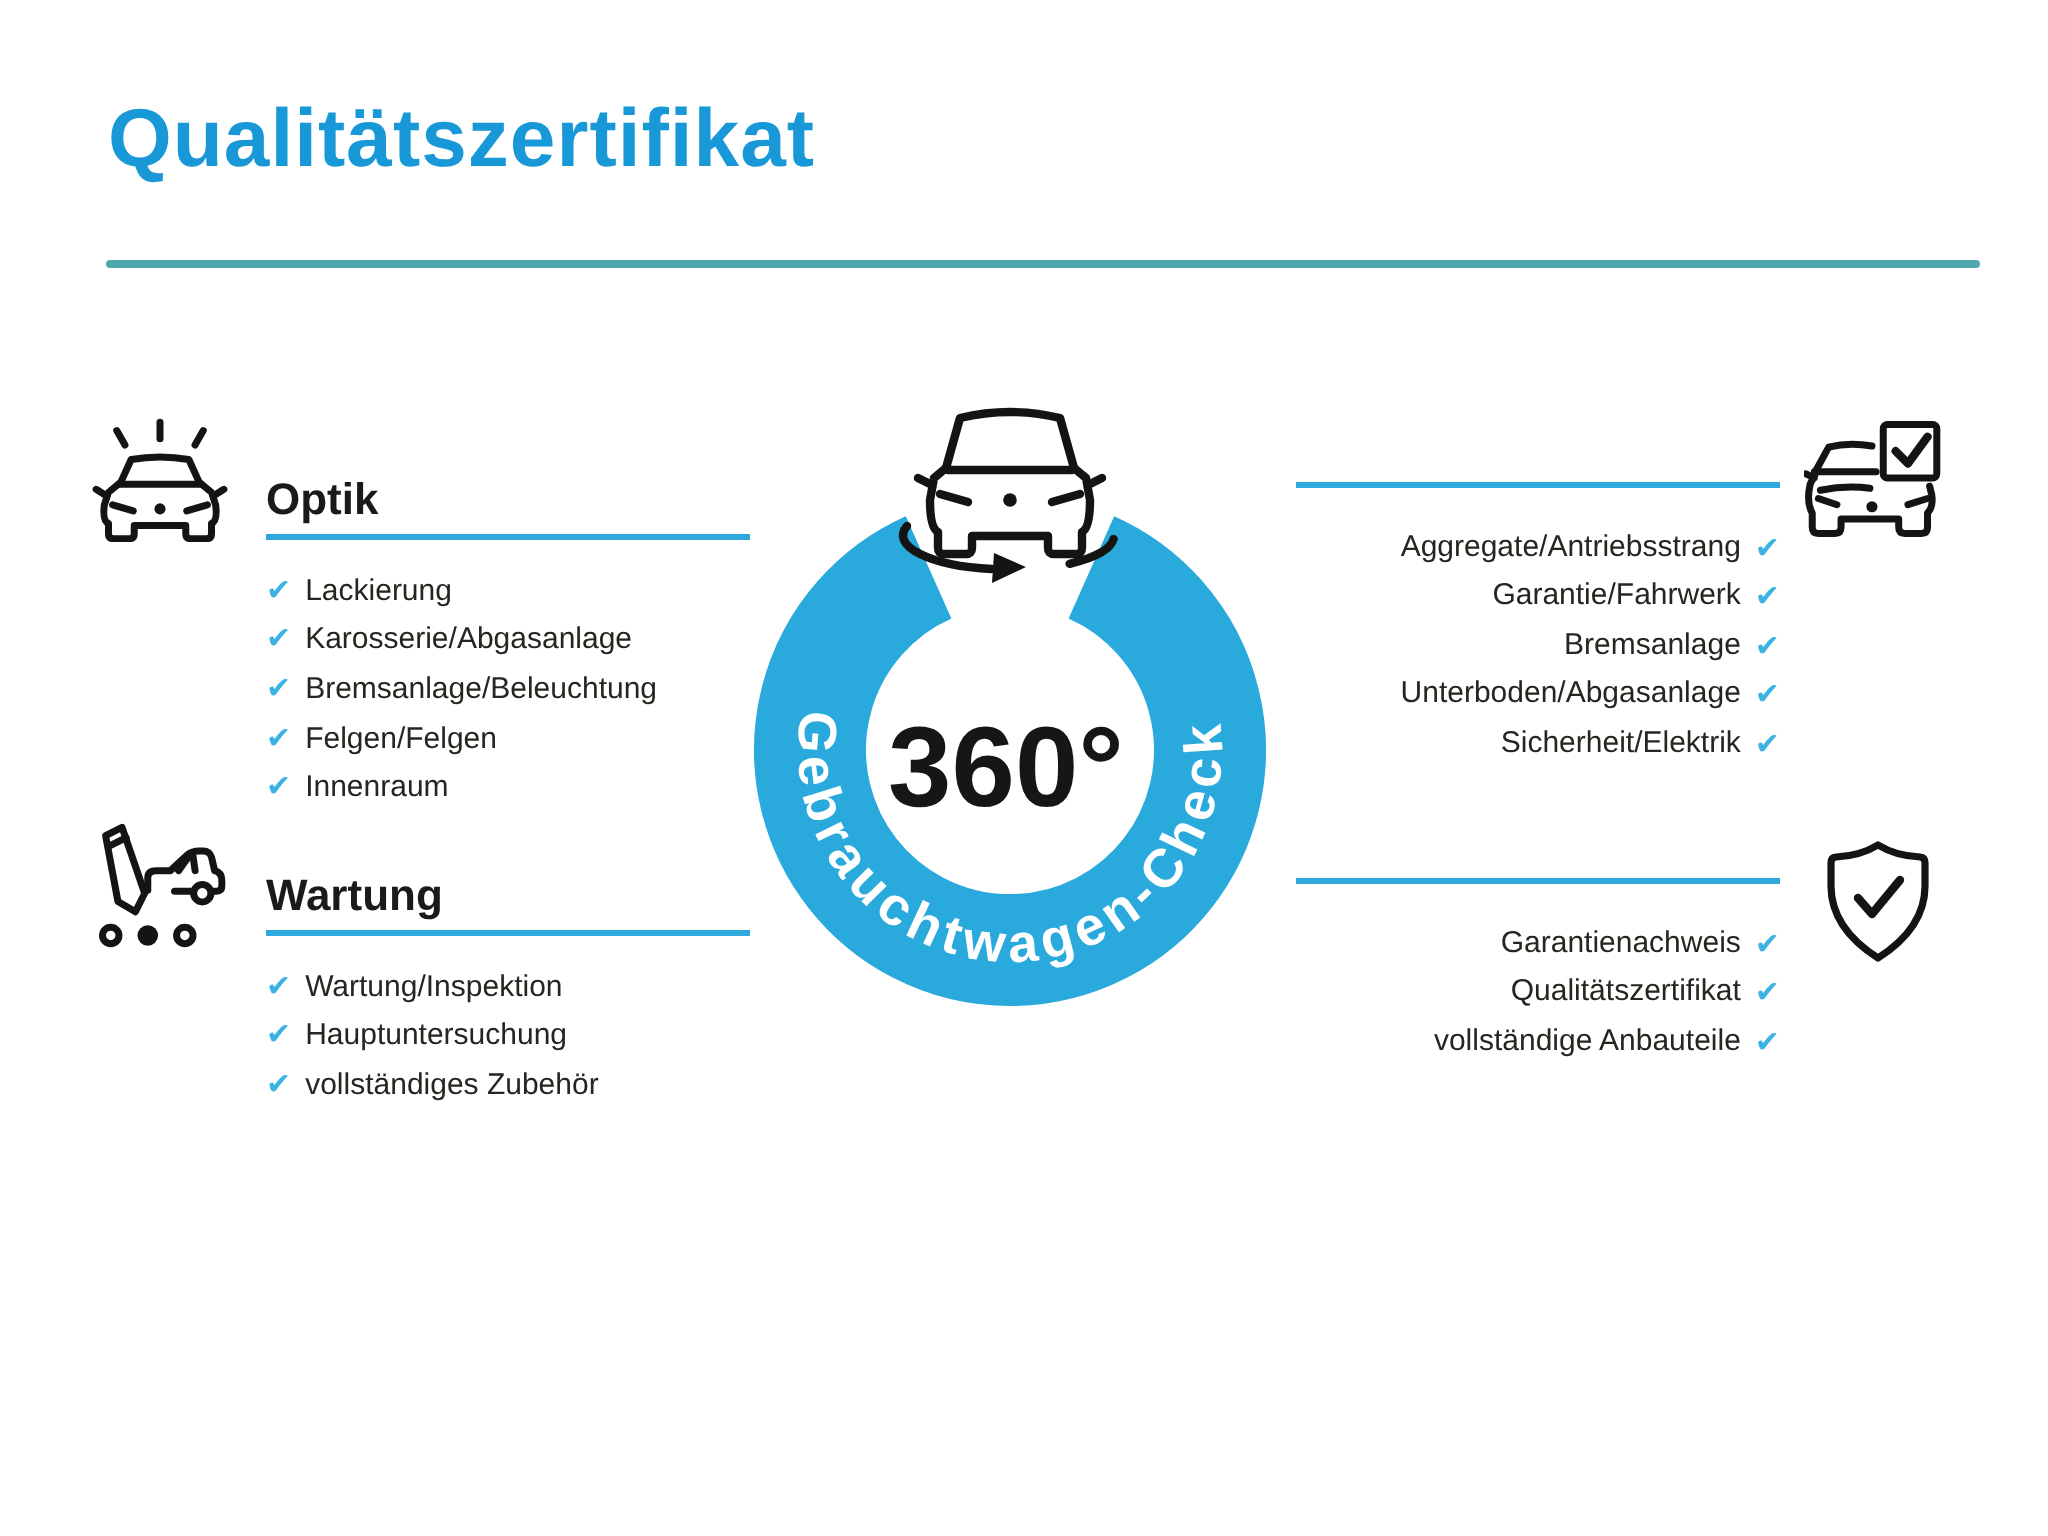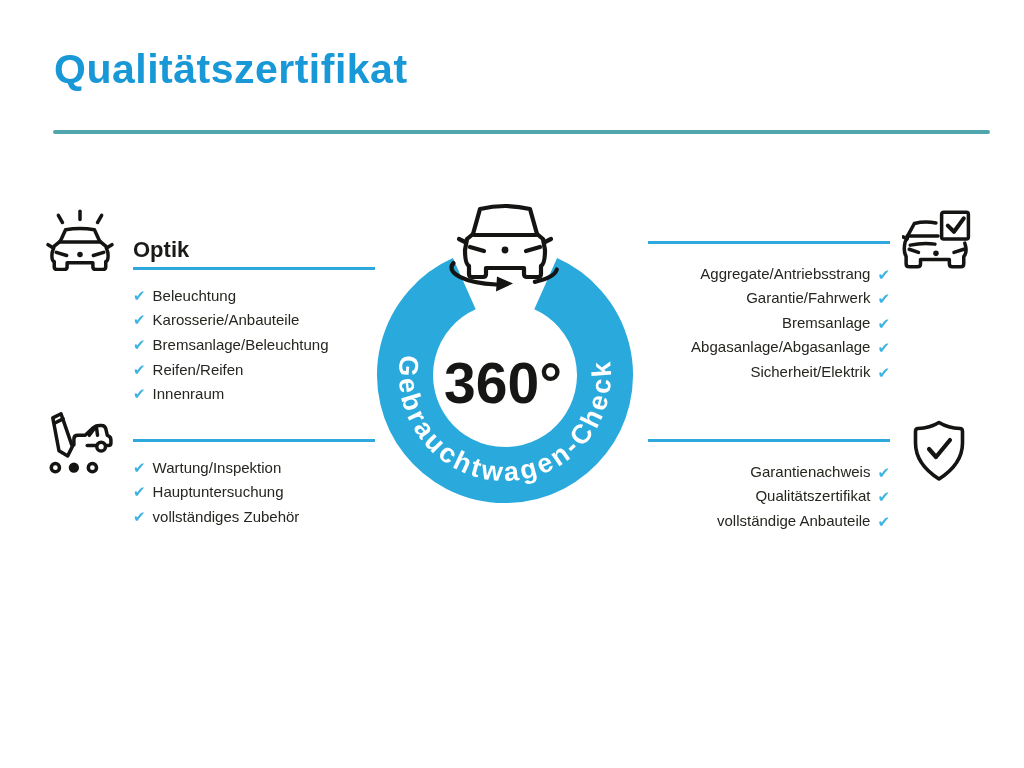--- a/index.html
+++ b/index.html
@@ -64,36 +64,36 @@
     <circle cx="33" cy="46" r="2.7" fill="#141412"></circle>
   </svg>
 
   <div class="section" style="left:133px;top:237px">
     <h2 class="sec-title">Optik</h2>
     <div class="sec-rule"></div>
     <ul class="checklist">
 
         <li class="check-item">
           <span class="check">✔</span>
-          <span>Beleuchtung</span>
-        </li>
-
-        <li class="check-item">
-          <span class="check">✔</span>
-          <span>Karosserie/Anbauteile</span>
+          <span>Lackierung</span>
+        </li>
+
+        <li class="check-item">
+          <span class="check">✔</span>
+          <span>Karosserie/Abgasanlage</span>
         </li>
 
         <li class="check-item">
           <span class="check">✔</span>
           <span>Bremsanlage/Beleuchtung</span>
         </li>
 
         <li class="check-item">
           <span class="check">✔</span>
-          <span>Reifen/Reifen</span>
+          <span>Felgen/Felgen</span>
         </li>
 
         <li class="check-item">
           <span class="check">✔</span>
           <span>Innenraum</span>
         </li>
       </ul>
   </div>
 
   <svg class="icon" style="left:902px;top:208px" width="70" height="64" viewBox="0 0 68 62">
@@ -124,21 +124,21 @@
           <span>Garantie/Fahrwerk</span>
           <span class="check">✔</span>
         </li>
 
         <li class="check-item">
           <span>Bremsanlage</span>
           <span class="check">✔</span>
         </li>
 
         <li class="check-item">
-          <span>Abgasanlage/Abgasanlage</span>
+          <span>Unterboden/Abgasanlage</span>
           <span class="check">✔</span>
         </li>
 
         <li class="check-item">
           <span>Sicherheit/Elektrik</span>
           <span class="check">✔</span>
         </li>
       </ul>
   </div>
 
@@ -151,20 +151,21 @@
         <path d="M 53 19.5 L 54 26.5"></path>
       <path d="M 52 36.5 L 44 36.5"></path>
       <circle cx="57.5" cy="37.5" r="4.2"></circle>
       <circle cx="13" cy="58" r="4"></circle>
       <circle cx="49" cy="58" r="4"></circle>
     </g>
     <circle cx="31" cy="58" r="5" fill="#141412"></circle>
   </svg>
 
   <div class="section" style="left:133px;top:435px">
+    <h2 class="sec-title">Wartung</h2>
     <div class="sec-rule"></div>
     <ul class="checklist">
 
         <li class="check-item">
           <span class="check">✔</span>
           <span>Wartung/Inspektion</span>
         </li>
 
         <li class="check-item">
           <span class="check">✔</span>

